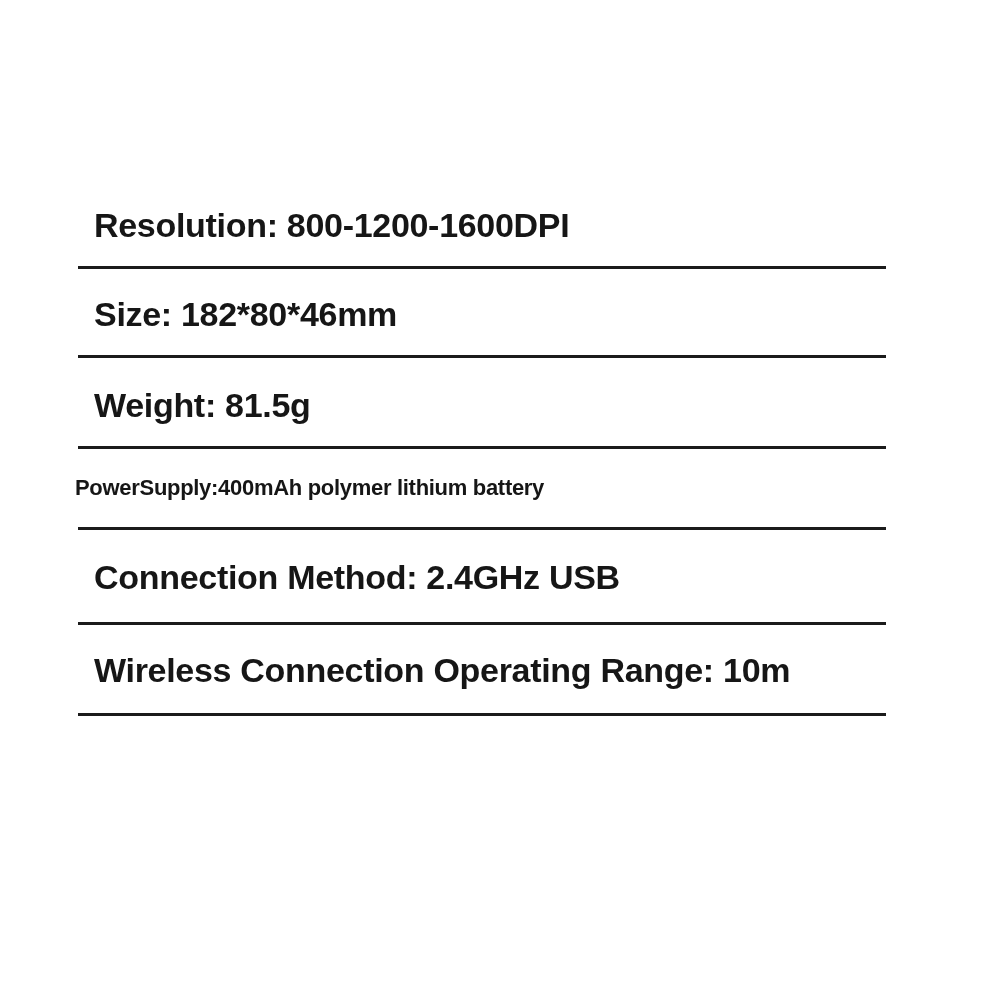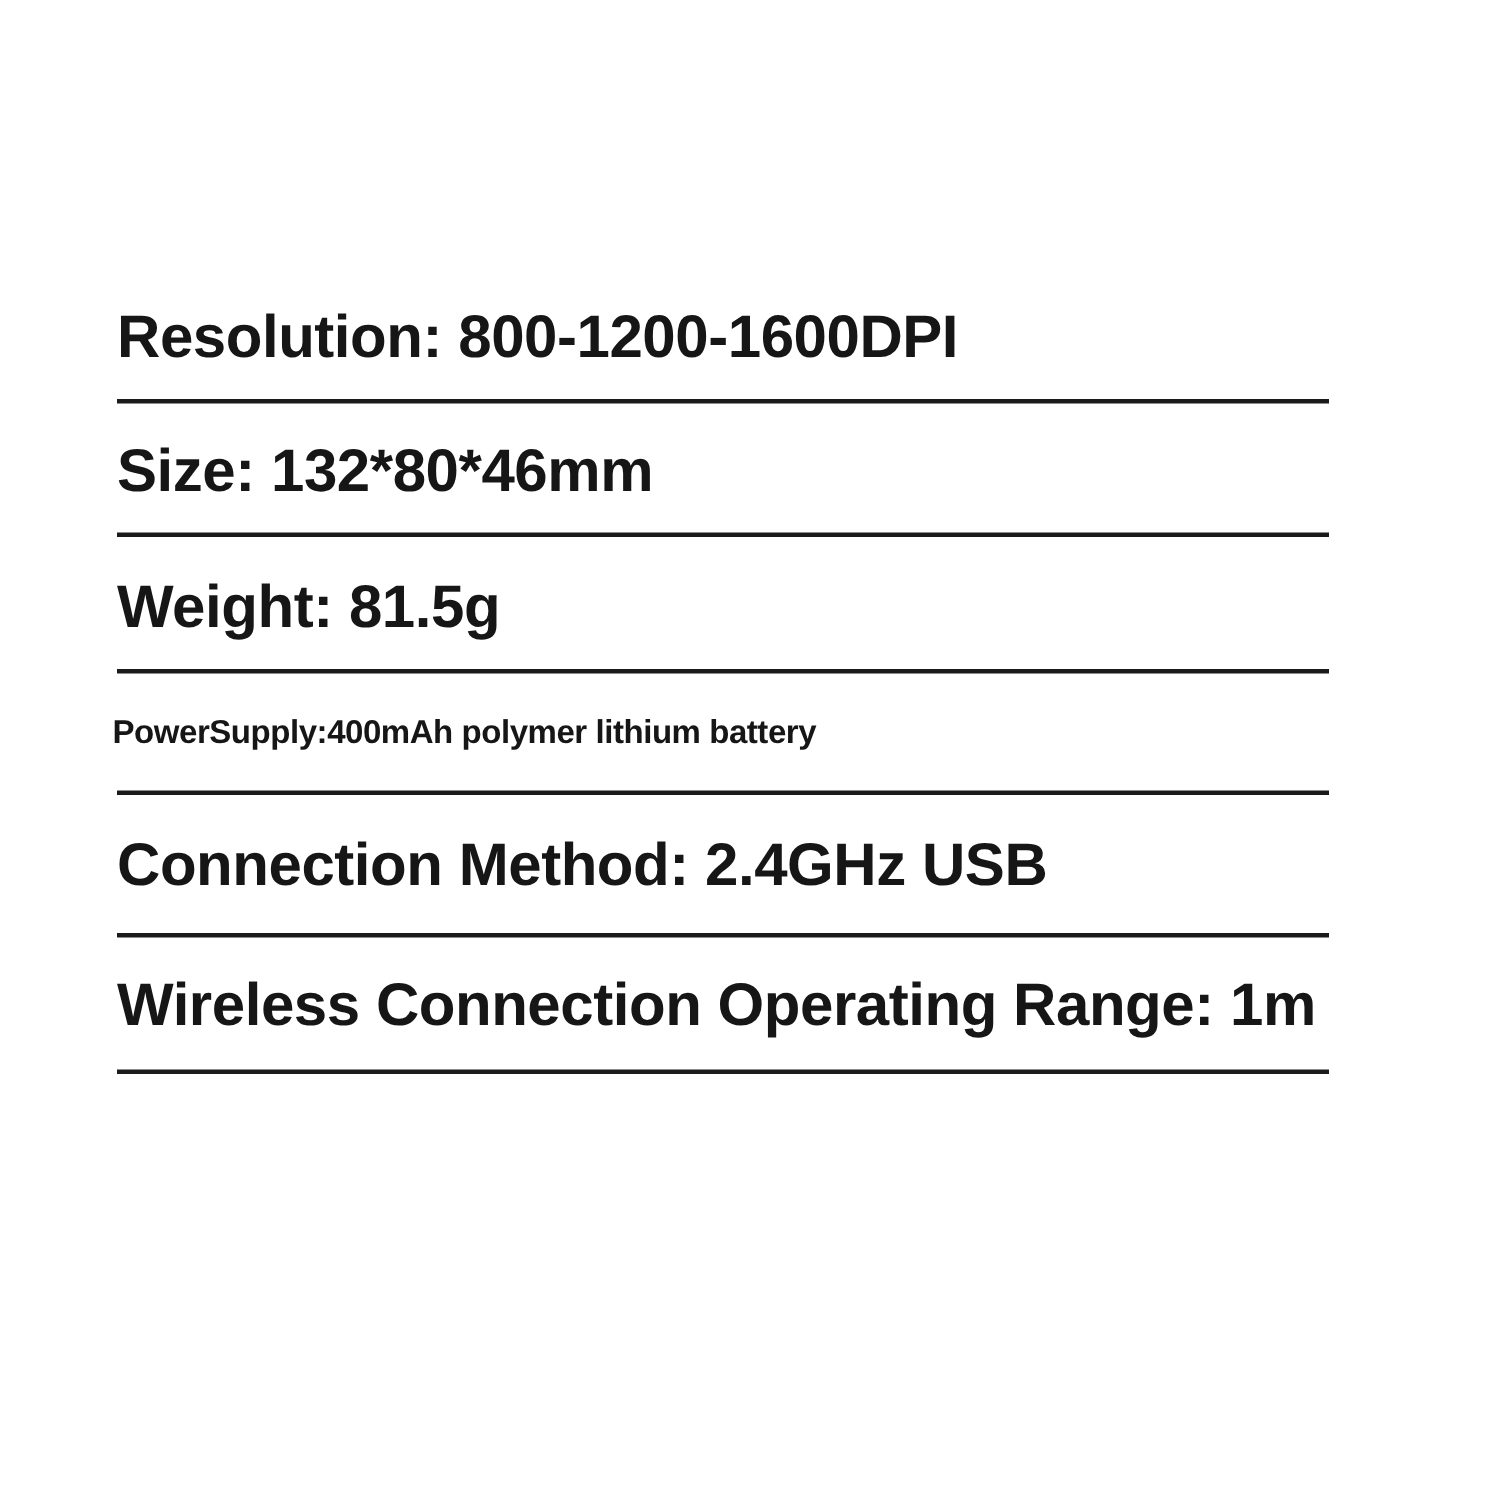--- a/index.html
+++ b/index.html
@@ -15,26 +15,27 @@
     top: 186px;
     left: 78px;
     width: 808px;
   }
   .spec-row {
     border-bottom: 3px solid #1b1b1b;
     padding: 16px 0 18px 0;
   }
   .spec-text {
     display: inline-block;
-    font-size: 40px;
+    font-size: 34px;
     font-weight: 700;
     line-height: 46px;
     color: #161616;
     letter-spacing: -0.3px;
     white-space: nowrap;
+    margin-left: 16px;
   }
   .spec-row.compact { padding: 20px 0 20px 0; }
   .spec-row.compact .spec-text {
     font-size: 22px;
     line-height: 38px;
     margin-left: -3px;
   }
   .spec-row.r2 { padding-top: 12px; padding-bottom: 14px; }
   .spec-row.r3 { padding-top: 22px; }
   .spec-row.r4 { padding-top: 24px; }
@@ -45,32 +46,32 @@
 <body>
 
 <div class="spec-sheet">
 
   <div class="spec-row r1">
     <span class="spec-text">Resolution: 800-1200-1600DPI</span>
   </div>
 
 
   <div class="spec-row r3">
-    <span class="spec-text">Size: 132*80*46mm</span>
+    <span class="spec-text">Size: 182*80*46mm</span>
   </div>
 
   <div class="spec-row r4">
     <span class="spec-text">Weight: 81.5g</span>
   </div>
 
   <div class="spec-row compact r5">
     <span class="spec-text">PowerSupply:400mAh polymer lithium battery</span>
   </div>
 
   <div class="spec-row r6">
     <span class="spec-text">Connection Method: 2.4GHz USB</span>
   </div>
 
   <div class="spec-row r7">
-    <span class="spec-text">Wireless Connection Operating Range: 1m</span>
+    <span class="spec-text">Wireless Connection Operating Range: 10m</span>
   </div>
 
 </div>
 
 </body></html>

